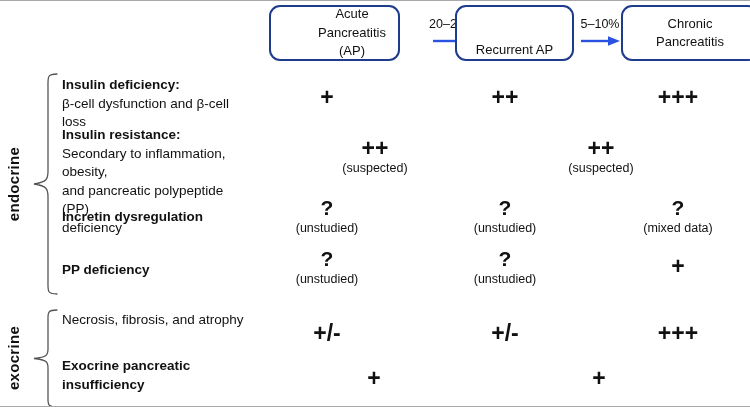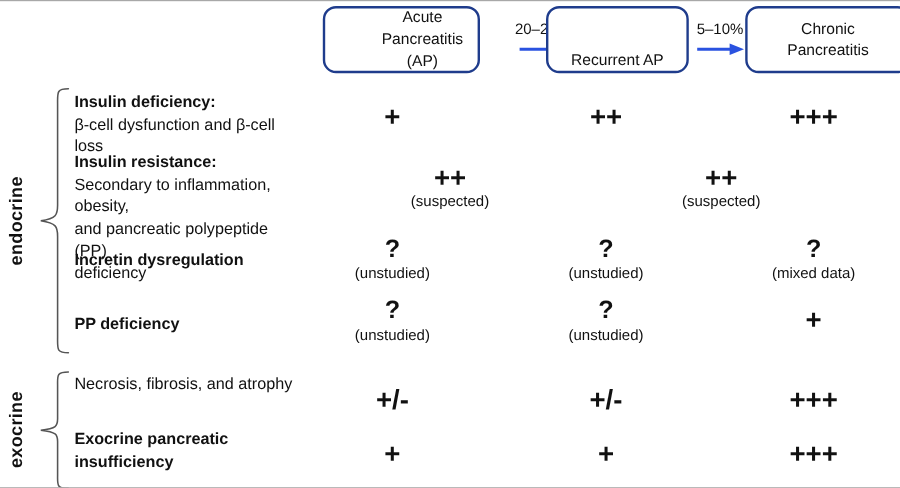--- a/index.html
+++ b/index.html
@@ -31,21 +31,21 @@
     transform:rotate(-90deg);font-weight:bold;font-size:15px;letter-spacing:.3px;
   }
   .vlabel-endocrine{top:173px;}
   .vlabel-exocrine{top:347px;}
   
   .row{
     position:absolute;left:0;width:618px;display:grid;
     grid-template-columns:250px 154px 202px 144px;
   }
   .r1{top:75px;}  .r2{top:125px;gap:48px;} .r3{top:194px;}
-  .r4{top:246px;} .r5{top:310px;} .r6{top:356px;}
+  .r4{top:246px;} .r5{top:310px;} .r6{top:356px;gap:47px;}
   .label{padding-left:62px;font-size:13.5px;line-height:18.5px;}
   .label .t{font-weight:bold;display:block;}
   .label .d{display:block;}
   .lbl-pad13{padding-top:13px;} .lbl-pad14{padding-top:14px;}
   .cell{text-align:center;}
   .sym{display:block;font-size:23px;font-weight:bold;line-height:24px;}
   .sym-q{font-size:21px;font-weight:bold;}
   .note{display:block;font-size:12.5px;line-height:16px;}
   .r1 .sym{margin-top:9px;}
   .r2 .sym{margin-top:10px;}

